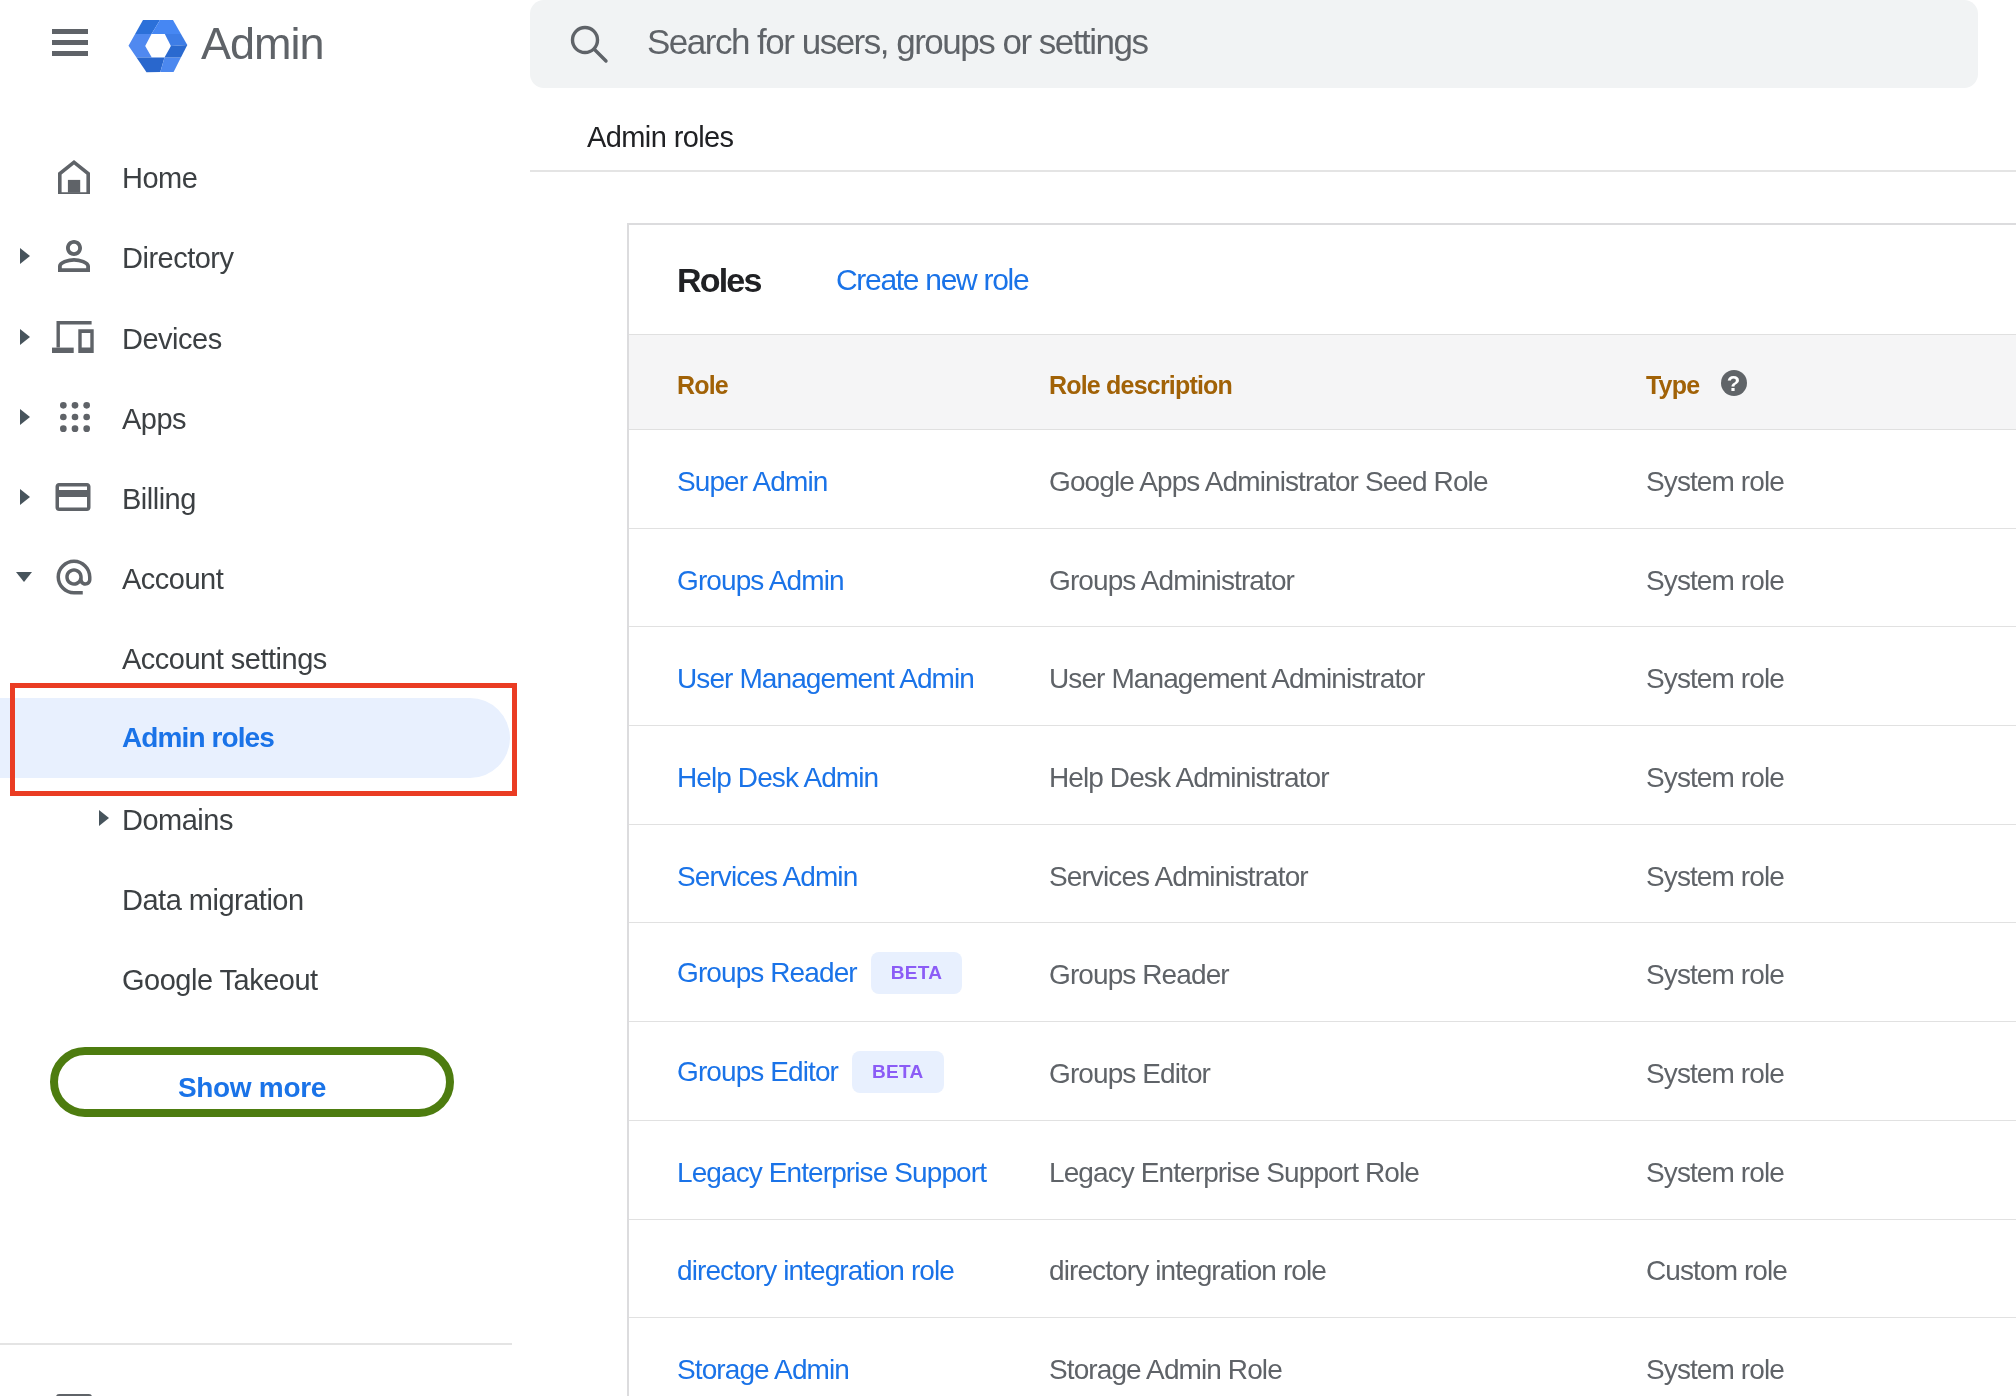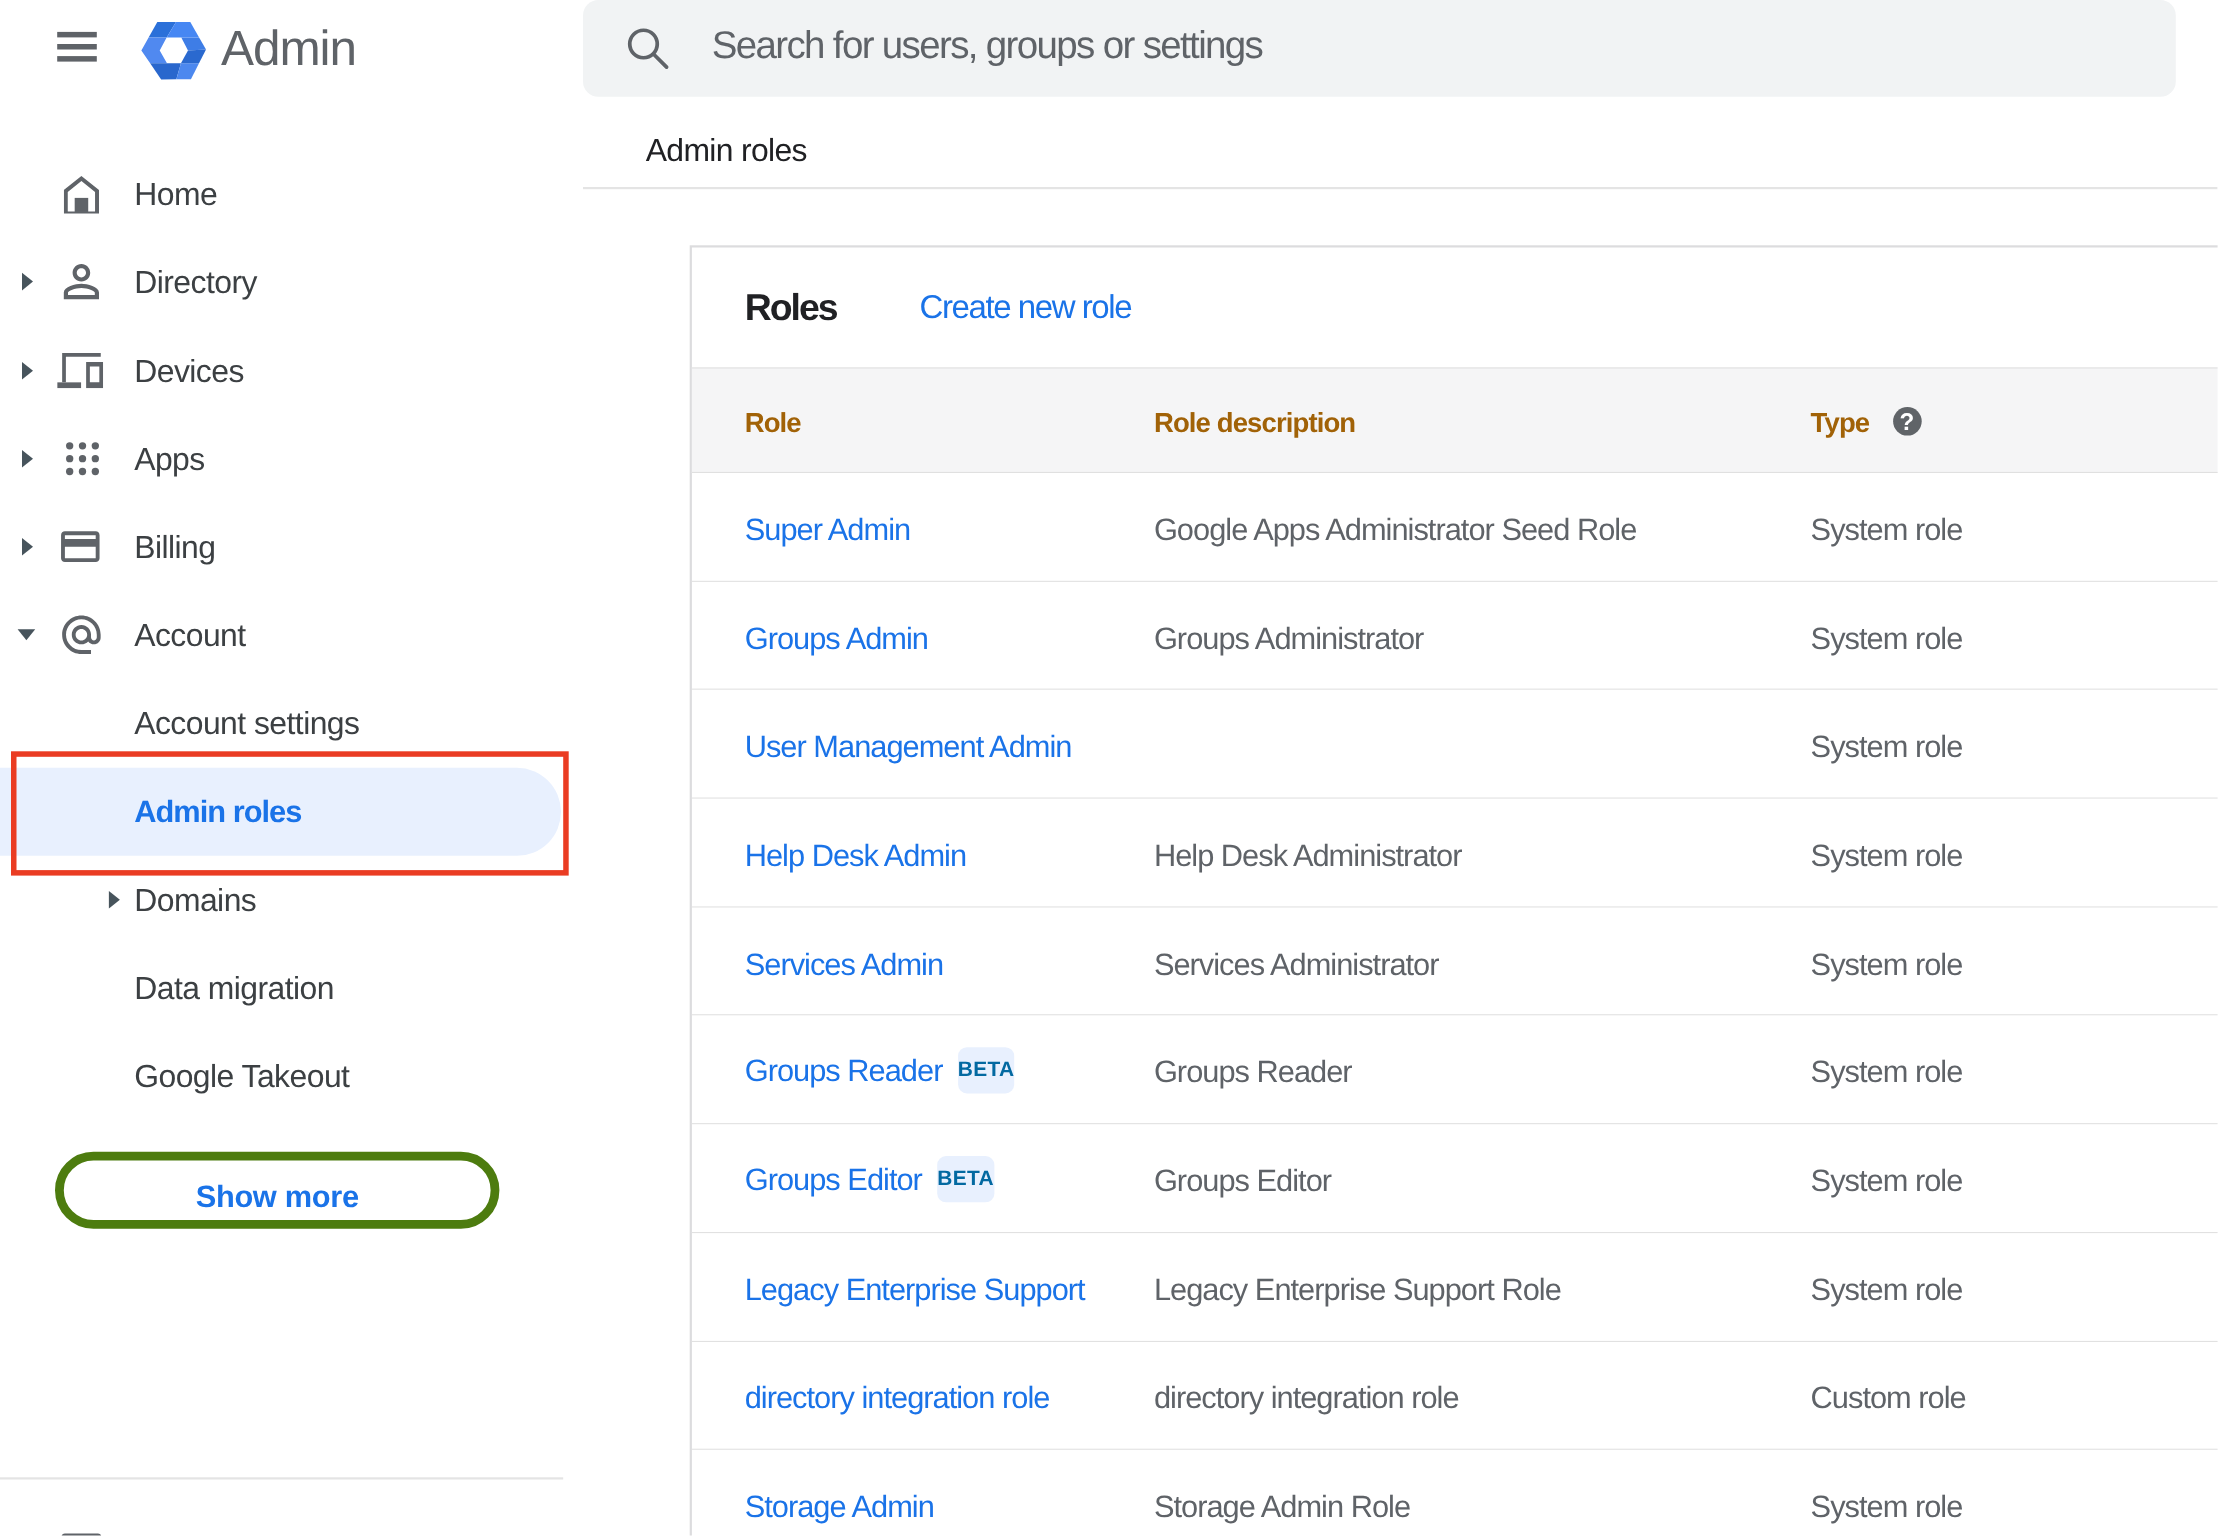--- a/index.html
+++ b/index.html
@@ -45,22 +45,22 @@
      font-size:30px; letter-spacing:-1.3px; color:#1a73e8; font-weight:400;}
   .thead { position:relative; height:96px; background:#f5f5f6;
      border-top:1px solid #e0e0e0; border-bottom:1px solid #e0e0e0; }
   .th { position:absolute; top:calc(50% + 3px); transform:translateY(-50%); font-size:25px; letter-spacing:-0.8px; font-weight:700; color:#a16207; }
   .row { position:relative; height:98.7px; border-bottom:1px solid #e1e1e1; }
   .cell { position:absolute; top:calc(50% + 3px); transform:translateY(-50%); font-size:28px; letter-spacing:-0.9px; white-space:nowrap; }
   .c1 { left:48px; color:#1a73e8; }
   .c2 { left:420px; color:#5f6368; }
   .c3 { left:1017px; color:#5f6368; }
   .beta { display:inline-block; vertical-align:middle; margin-left:14px; margin-top:-4px;
-     background:#e8f0fe; color:#0369a1; font-size:19px; font-weight:700; letter-spacing:0.3px;
-     padding:7px 0; border-radius:8px; line-height:28px;}
+     background:#e8f0fe; color:#8b5cf6; font-size:19px; font-weight:700; letter-spacing:0.3px;
+     padding:7px 20px; border-radius:8px; line-height:28px;}
 </style>
 </head>
 <body>
 
 <div class="abs burger">
     <div style="top:0"></div>
     <div style="top:11px"></div>
     <div style="top:22px"></div>
   </div>
 <svg class="abs logo" width="60" height="58" viewBox="0 0 60 58">
@@ -180,20 +180,21 @@
       <div class="cell c2">Google Apps Administrator Seed Role</div>
       <div class="cell c3">System role</div>
     </div>
   <div class="row">
       <div class="cell c1">Groups Admin</div>
       <div class="cell c2">Groups Administrator</div>
       <div class="cell c3">System role</div>
     </div>
   <div class="row">
       <div class="cell c1">User Management Admin</div>
+      <div class="cell c2">User Management Administrator</div>
       <div class="cell c3">System role</div>
     </div>
   <div class="row">
       <div class="cell c1">Help Desk Admin</div>
       <div class="cell c2">Help Desk Administrator</div>
       <div class="cell c3">System role</div>
     </div>
   <div class="row">
       <div class="cell c1">Services Admin</div>
       <div class="cell c2">Services Administrator</div>

